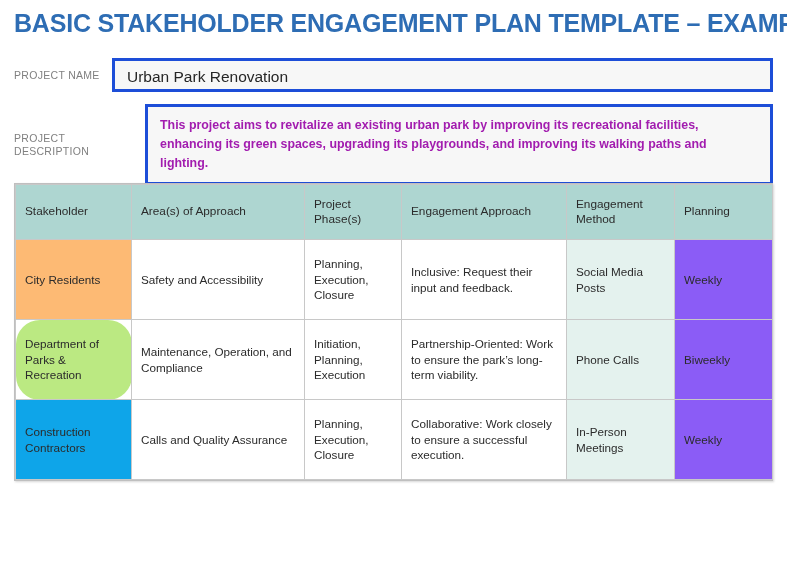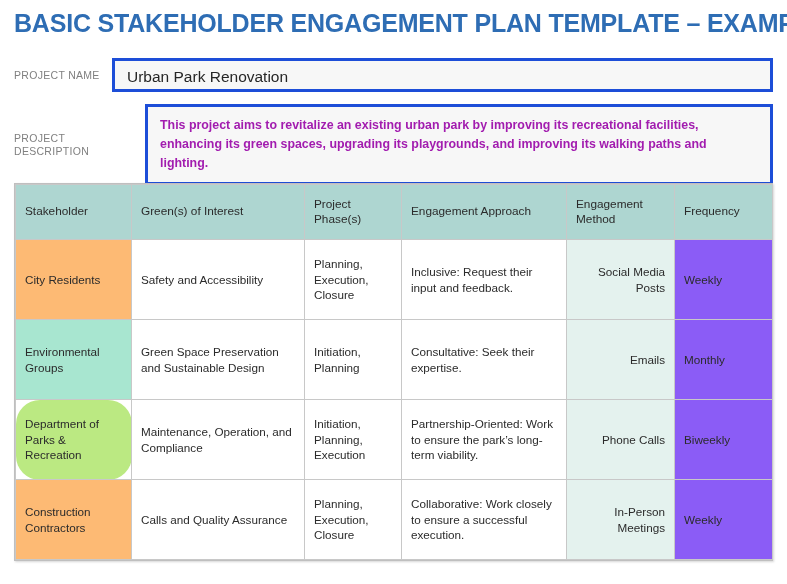--- a/index.html
+++ b/index.html
@@ -114,21 +114,21 @@
   
   col.c0 { width: 116px; }
   col.c1 { width: 173px; }
   col.c2 { width: 97px; }
   col.c3 { width: 165px; }
   col.c4 { width: 108px; }
   col.c5 { width: 98px; }
 
   tbody tr { height: 80px; }
   tbody td.stakeholder { font-size: 11.7px; }
-  tbody td.method { background: #e4f2ee; text-align: right; }
+  tbody td.method { background: #e4f2ee; }
   tbody td.frequency { background: #8b5cf6; }
   tbody td.plain { background: #ffffff; }
 </style>
 </head>
 <body>
 
 <div class="page-title">Basic Stakeholder Engagement Plan Template – Example</div>
 
 <div class="field-row" id="project-name-row">
   <div class="field-label">Project Name</div>
@@ -146,54 +146,46 @@
       <col class="c0">
         <col class="c1">
         <col class="c2">
         <col class="c3">
         <col class="c4">
         <col class="c5">
     </colgroup>
     <thead>
       <tr>
         <th>Stakeholder</th>
-        <th>Green(s) of Interest</th>
+        <th>Area(s) of Approach</th>
         <th>Project Phase(s)</th>
         <th>Engagement Approach</th>
         <th>Engagement Method</th>
-        <th>Frequency</th>
+        <th>Planning</th>
       </tr>
     </thead>
     <tbody id="table-body">
       <tr>
         <td class="stakeholder" style="background-color: #fdba74;">City Residents</td>
         <td class="plain">Safety and Accessibility</td>
         <td class="plain">Planning, Execution, Closure</td>
         <td class="plain">Inclusive: Request their input and feedback.</td>
         <td class="method">Social Media Posts</td>
         <td class="frequency">Weekly</td>
       </tr>
       <tr>
-        <td class="stakeholder" style="background-color: rgb(168, 230, 208);">Environmental Groups</td>
-        <td class="plain">Green Space Preservation and Sustainable Design</td>
-        <td class="plain">Initiation, Planning</td>
-        <td class="plain">Consultative: Seek their expertise.</td>
-        <td class="method">Emails</td>
-        <td class="frequency">Monthly</td>
-      </tr>
-      <tr>
         <td class="stakeholder" style="background-color: rgb(187, 233, 130); border-radius: 24px;">Department of Parks &amp; Recreation</td>
         <td class="plain">Maintenance, Operation, and Compliance</td>
         <td class="plain">Initiation, Planning, Execution</td>
         <td class="plain">Partnership-Oriented: Work to ensure the park’s long-term viability.</td>
         <td class="method">Phone Calls</td>
         <td class="frequency">Biweekly</td>
       </tr>
       <tr>
-        <td class="stakeholder" style="background-color: #fdba74;">Construction Contractors</td>
+        <td class="stakeholder" style="background-color: #0ea5e9;">Construction Contractors</td>
         <td class="plain">Calls and Quality Assurance</td>
         <td class="plain">Planning, Execution, Closure</td>
         <td class="plain">Collaborative: Work closely to ensure a successful execution.</td>
         <td class="method">In-Person Meetings</td>
         <td class="frequency">Weekly</td>
       </tr>
     </tbody>
   </table>
 </div>
 

